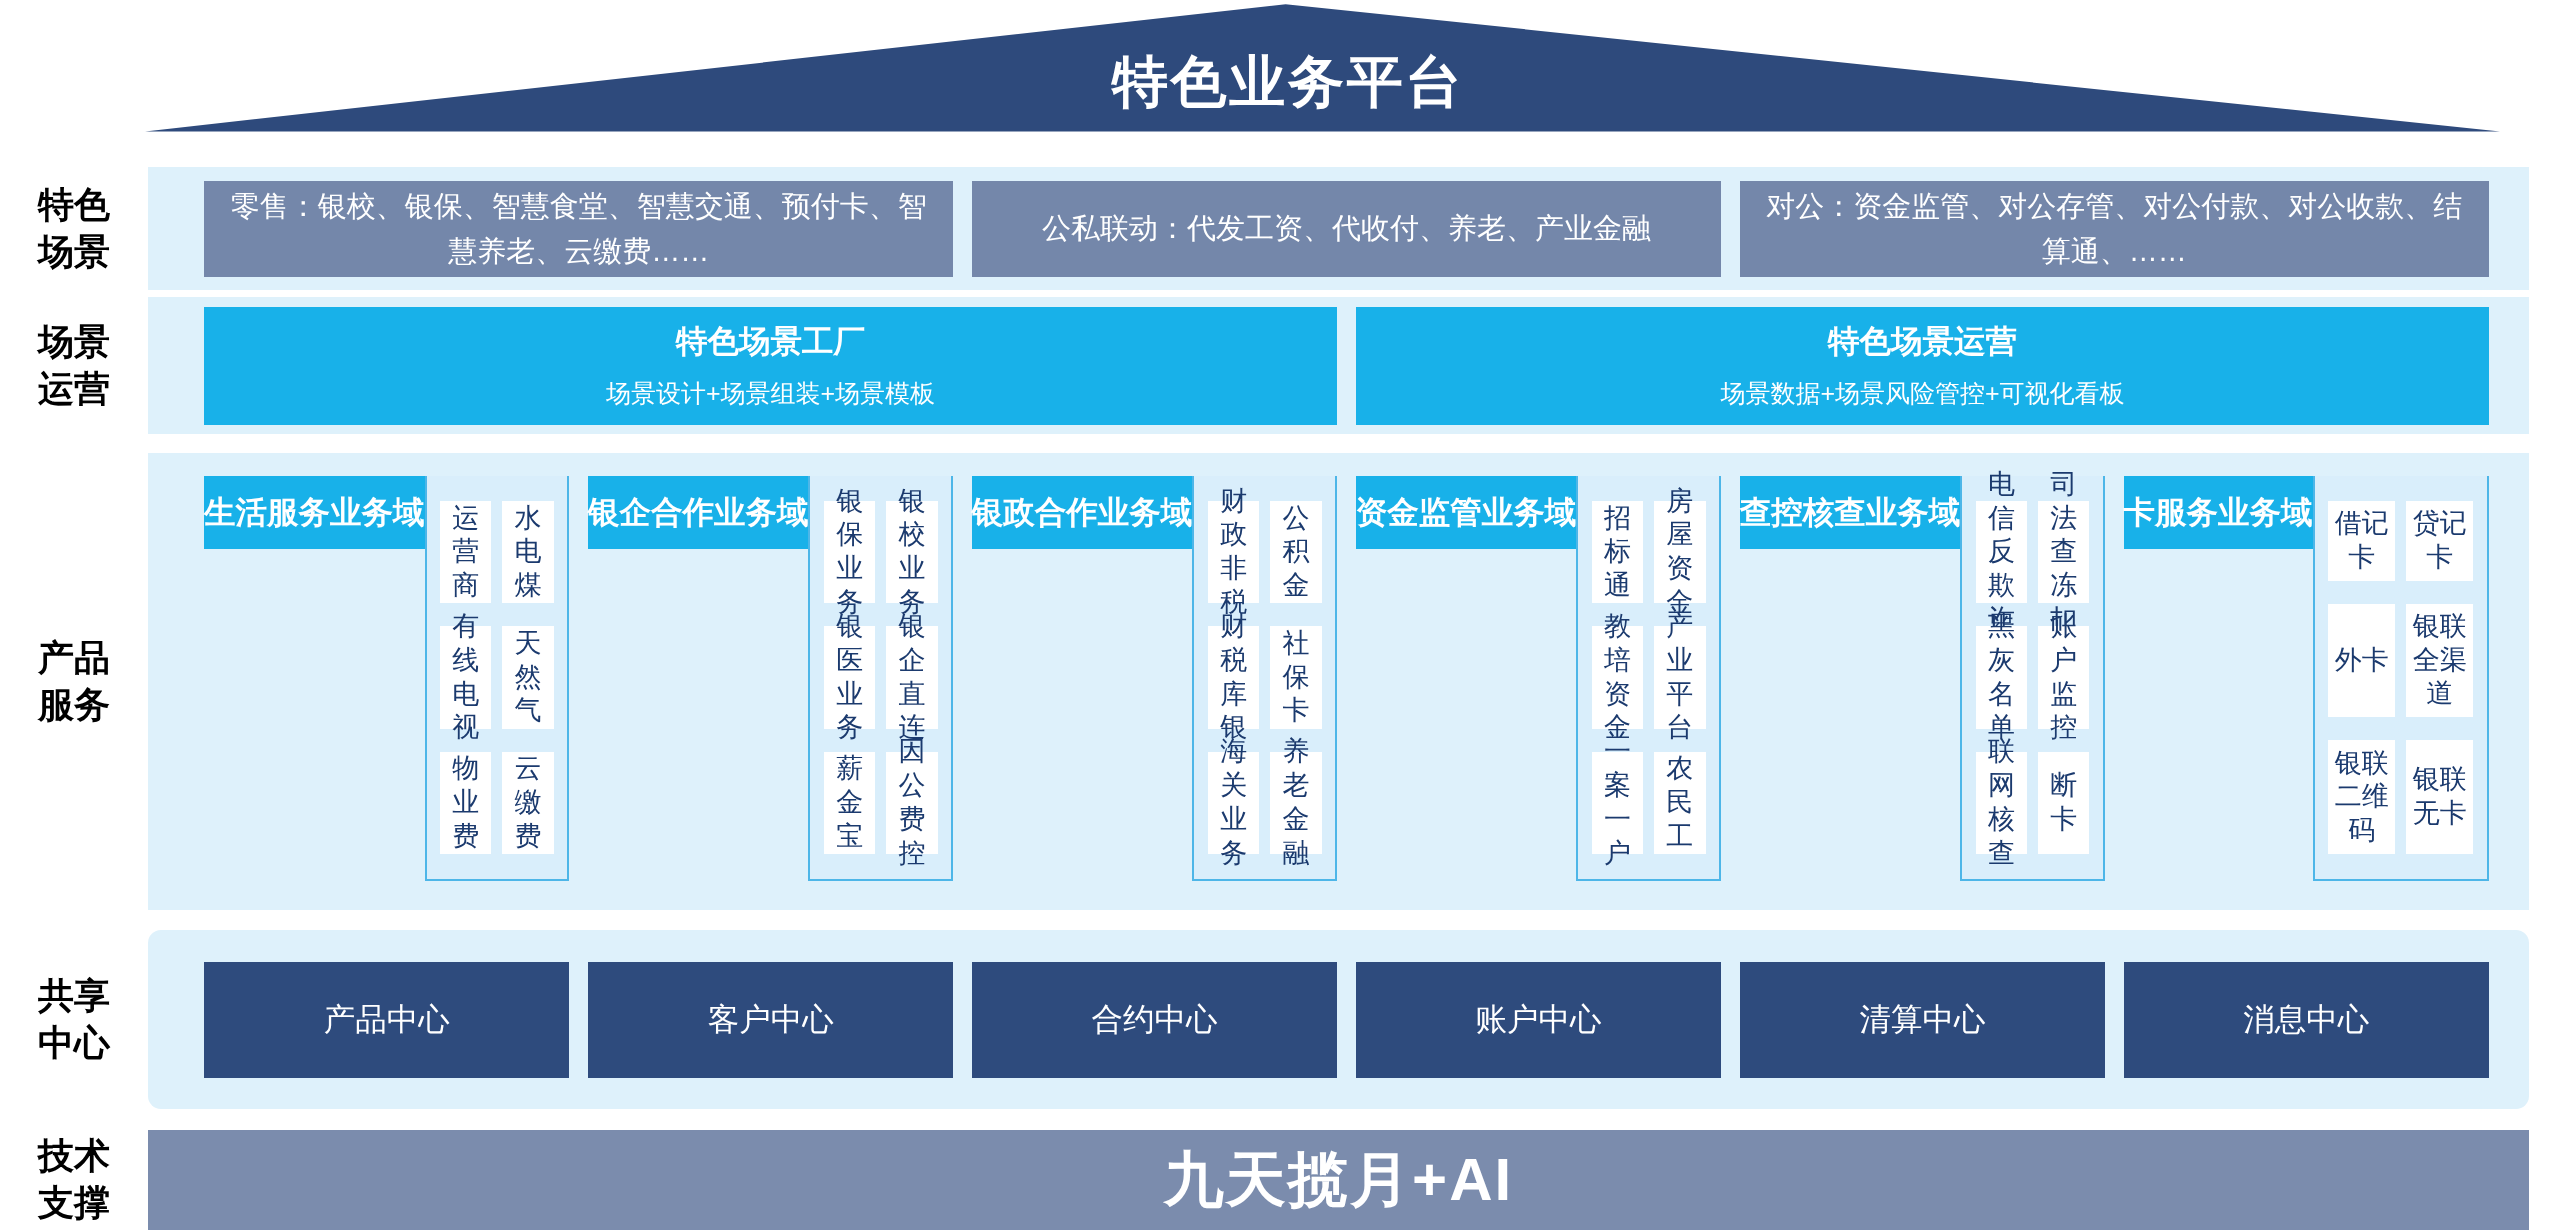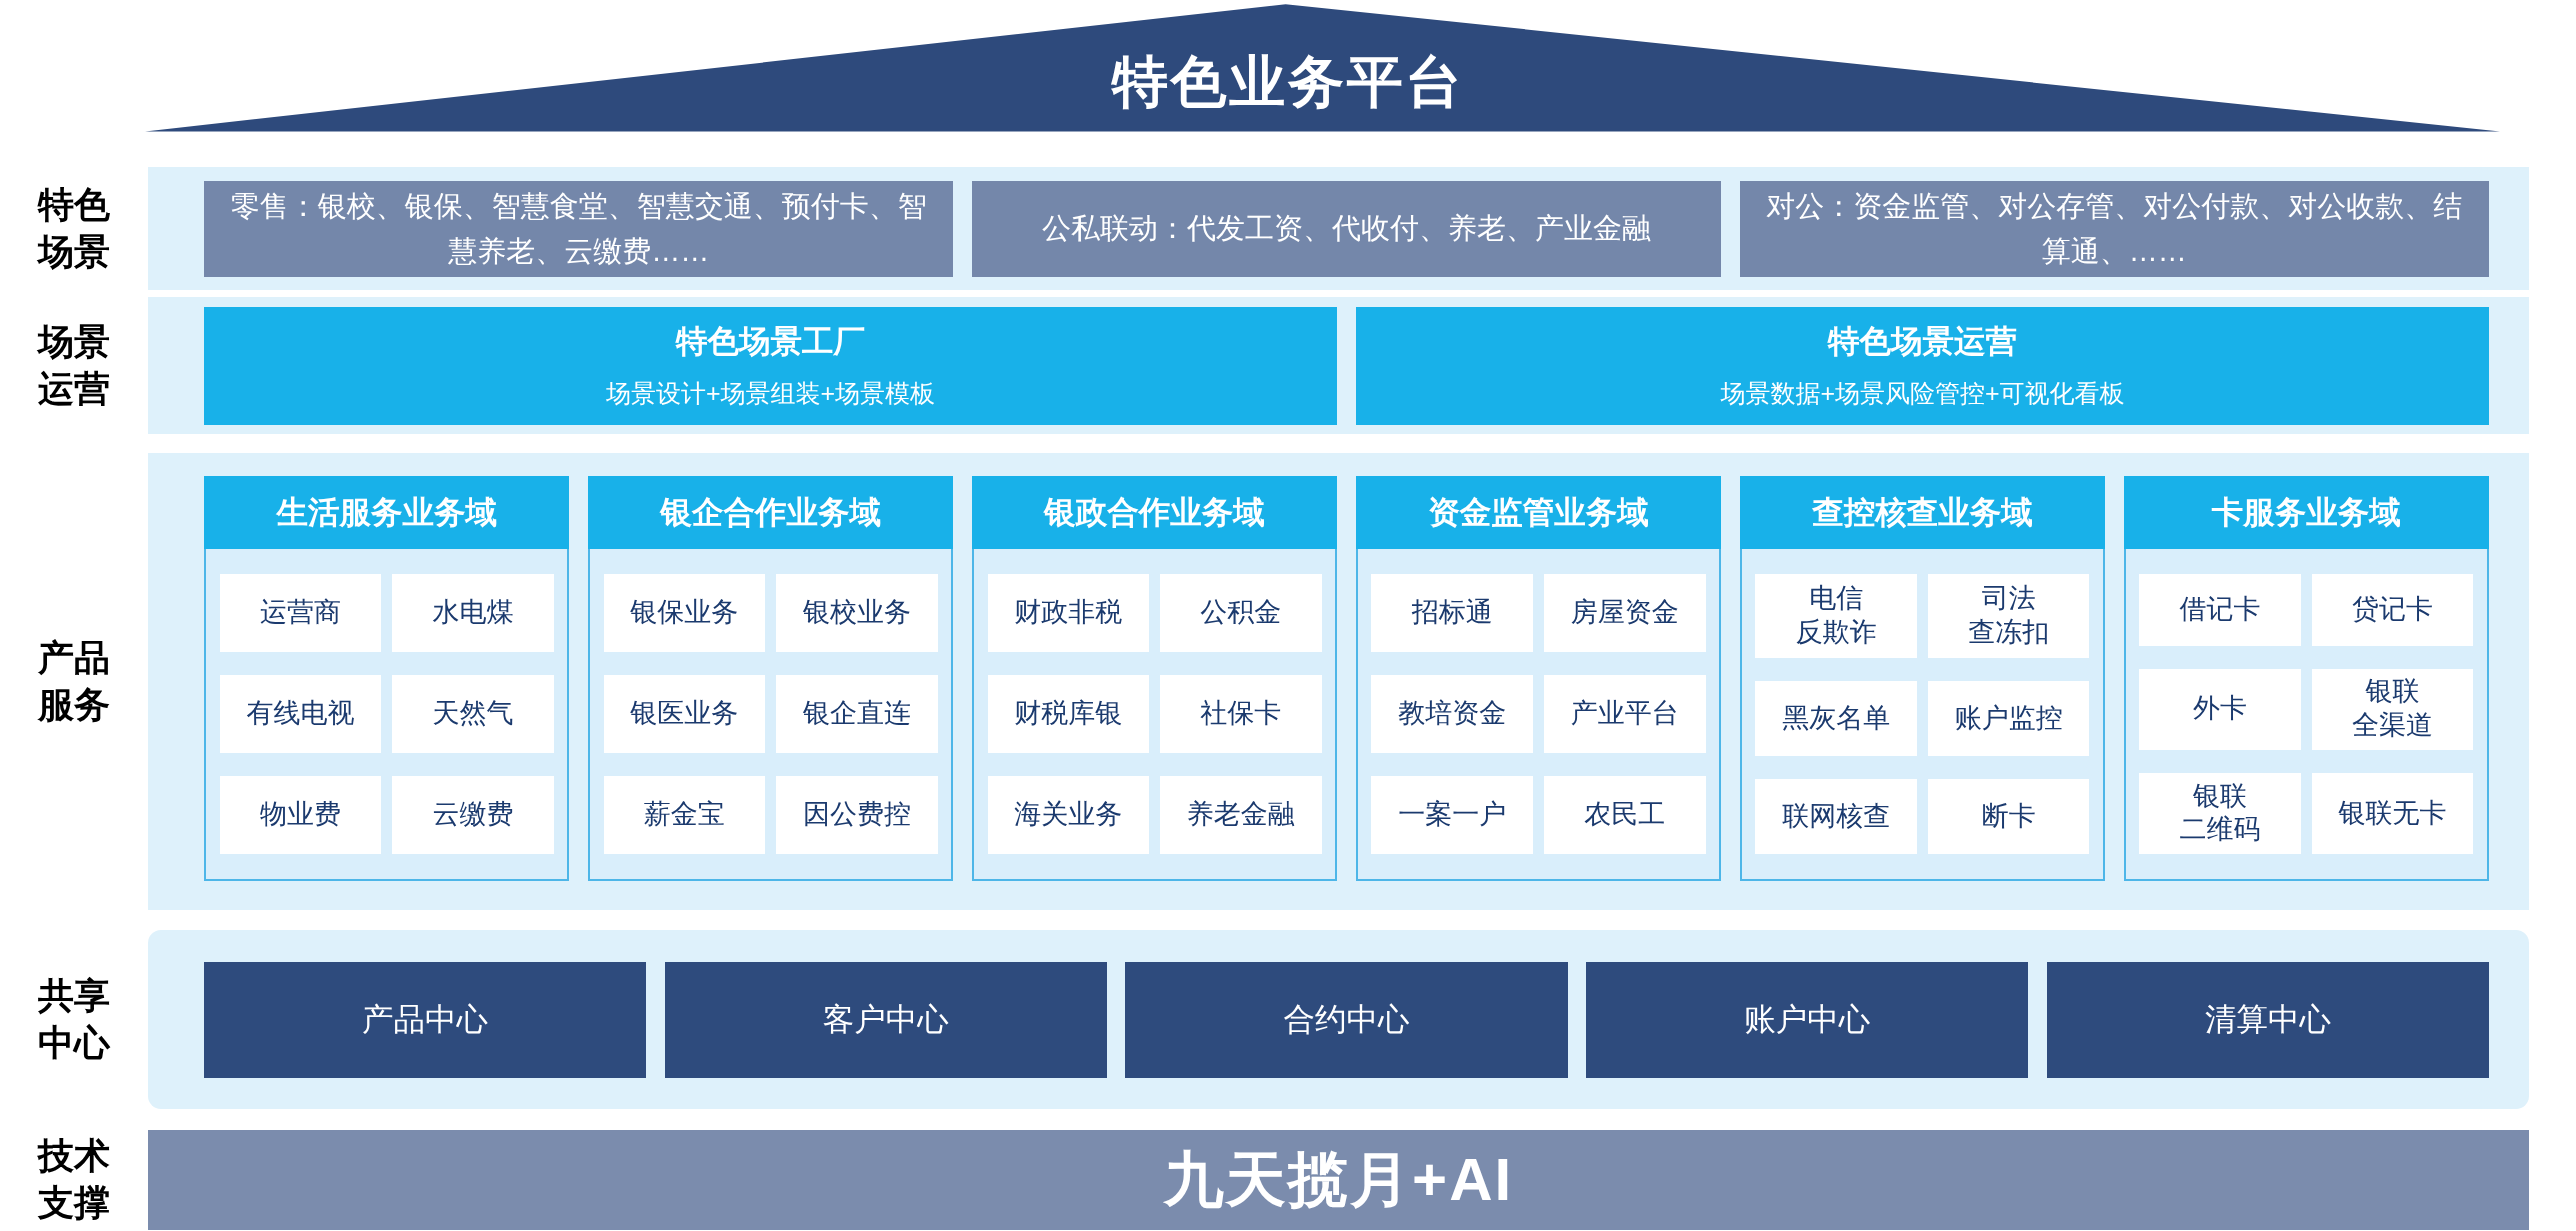--- a/index.html
+++ b/index.html
@@ -61,21 +61,21 @@
   .ops-box{
     flex:1;height:118px;background:var(--cyan);color:#ffffff;
     display:flex;flex-direction:column;align-items:center;justify-content:center;
     gap:13.7px;text-align:center;
   }
   .ops-title{font-size:31.5px;font-weight:bold;}
   .ops-sub{font-size:25px;}
 
   
   .row-products .band{gap:18.5px;align-items:stretch;padding-top:23px;padding-bottom:29px;}
-  .domain{flex:1;display:flex;flex-direction:column;border-radius:16px;}
+  .domain{flex:1;display:flex;flex-direction:row;border-radius:16px;}
   .domain-header{
     height:73px;background:var(--cyan);color:#ffffff;
     display:flex;align-items:center;justify-content:center;
     font-size:31.5px;font-weight:bold;
   }
   .domain-body{
     flex:1;background:var(--domain-body);
     border:2.1px solid var(--domain-border);border-top:none;
     display:grid;grid-template-columns:1fr 1fr;
     column-gap:11px;row-gap:23px;padding:25px 13.7px;
@@ -226,20 +226,21 @@
     <div class="gutter">
       <span class="row-label">共享
 中心</span>
     </div>
     <div class="band" id="centers-band">
         <div class="center-box">产品中心</div>
         <div class="center-box">客户中心</div>
         <div class="center-box">合约中心</div>
         <div class="center-box">账户中心</div>
         <div class="center-box">清算中心</div>
+        <div class="center-box">消息中心</div>
       </div>
   </div>
 
   <div class="band-row row-tech">
     <div class="gutter">
       <span class="row-label">技术
 支撑</span>
     </div>
     <div class="band">
       <span class="tech-bar-text">九天揽月+AI</span>

